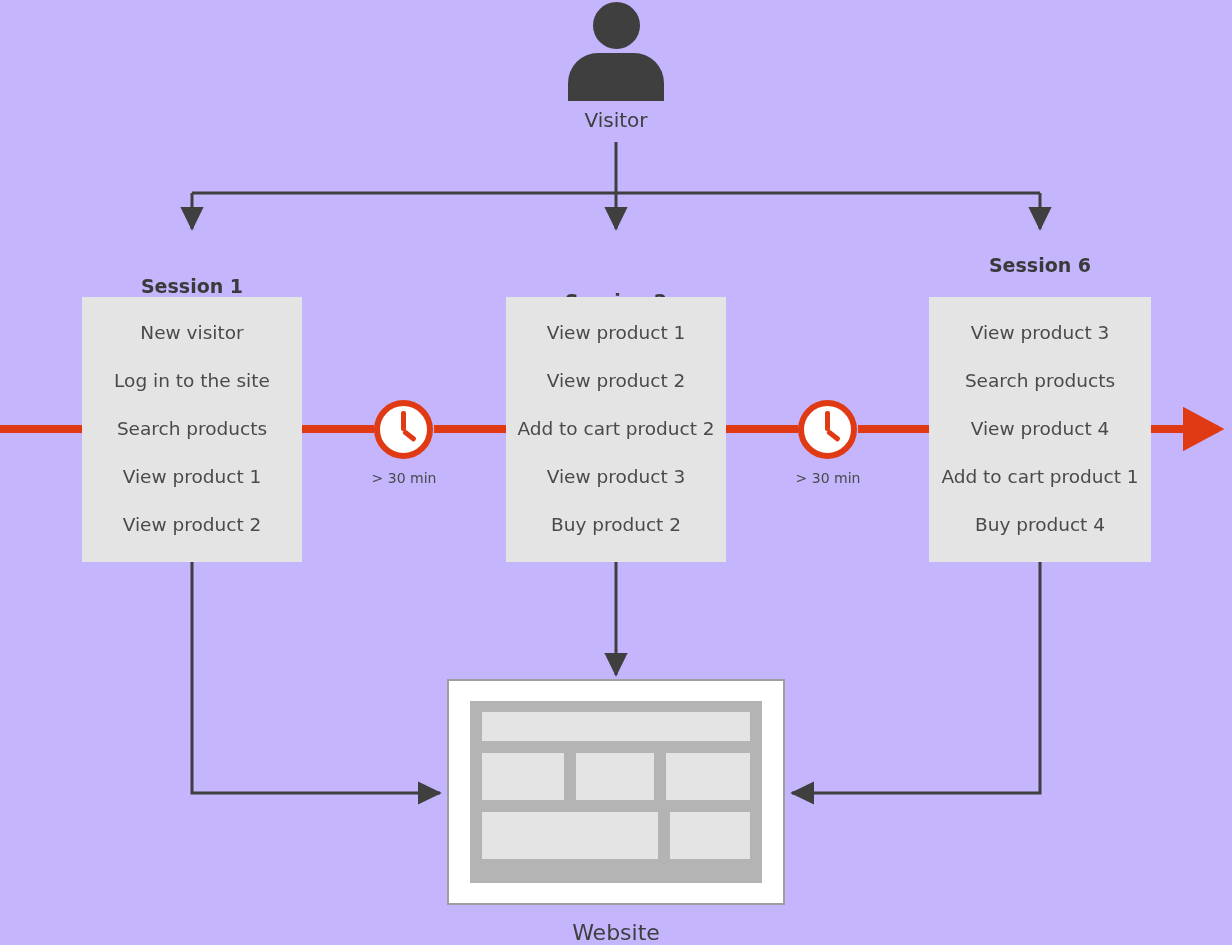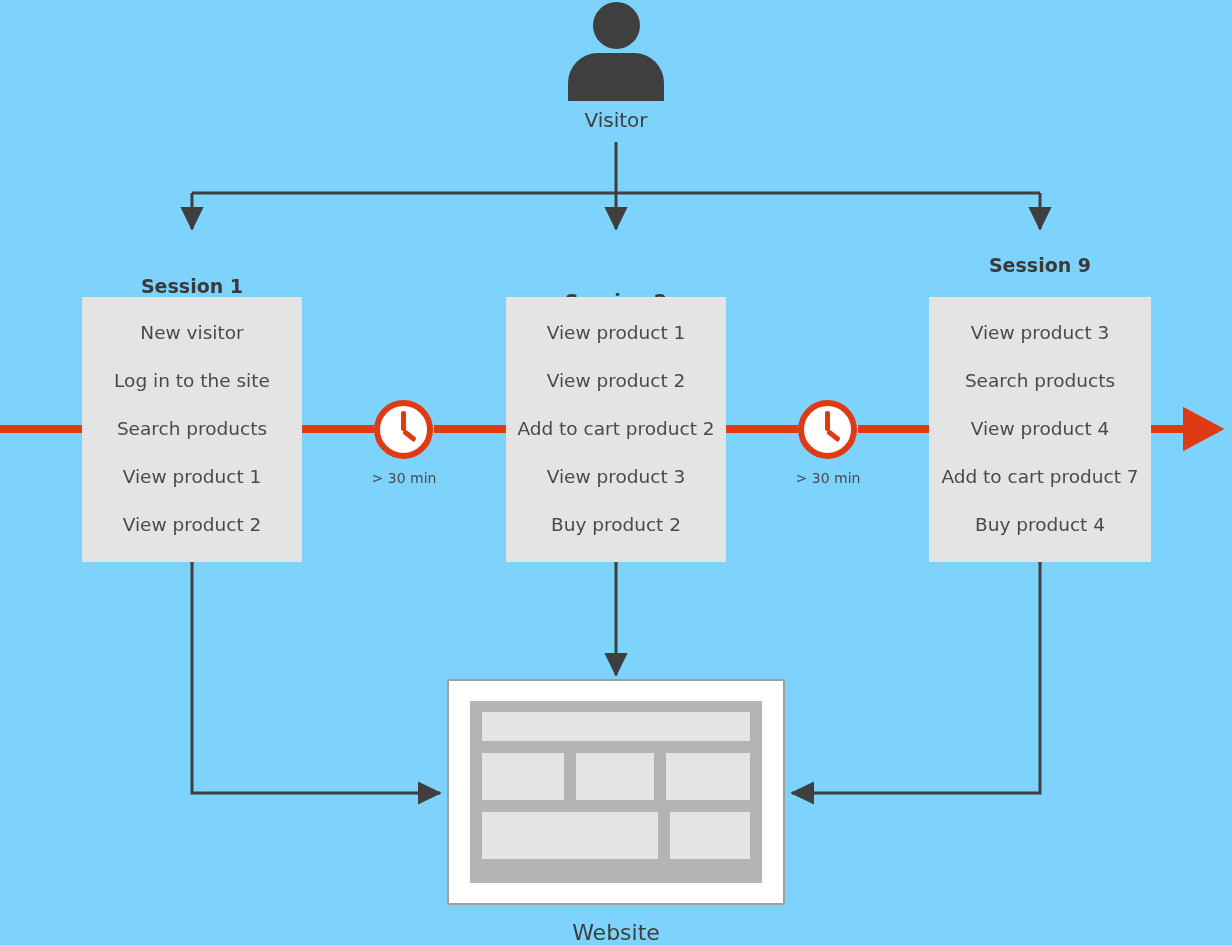--- a/index.html
+++ b/index.html
@@ -8,21 +8,21 @@
     background: #ffffff;
   }
   body {
     font-family: "DejaVu Sans", "Liberation Sans", sans-serif;
     color: #3f3f3f;
   }
   #stage {
     position: relative;
     width: 1232px;
     height: 945px;
-    background: #7dd3fc;
+    background: #c4b5fd;
     overflow: hidden;
   }
   .svg-layer {
     position: absolute;
     left: 0;
     top: 0;
     width: 1232px;
     height: 945px;
     pointer-events: none;
   }
@@ -287,26 +287,26 @@
 
   <div class="gap" id="gap-2">
     <div class="clock">
       <div class="clock-ring"></div>
       <div class="hand hand-minute"></div>
       <div class="hand hand-hour"></div>
     </div>
     <div class="gap-label">&gt; 30 min</div>
   </div>
 
-  <div class="session-title" id="title-3">Session 9</div>
+  <div class="session-title" id="title-3">Session 6</div>
   <div class="session-box" id="box-3">
     <div class="evt">View product 3</div>
     <div class="evt">Search products</div>
     <div class="evt">View product 4</div>
-    <div class="evt">Add to cart product 7</div>
+    <div class="evt">Add to cart product 1</div>
     <div class="evt">Buy product 4</div>
   </div>
 
   <div class="website">
     <div class="wire">
       <div class="wire-row wr1">
         <div class="wire-cell"></div>
       </div>
       <div class="wire-row wr2">
         <div class="wire-cell c-a"></div>

